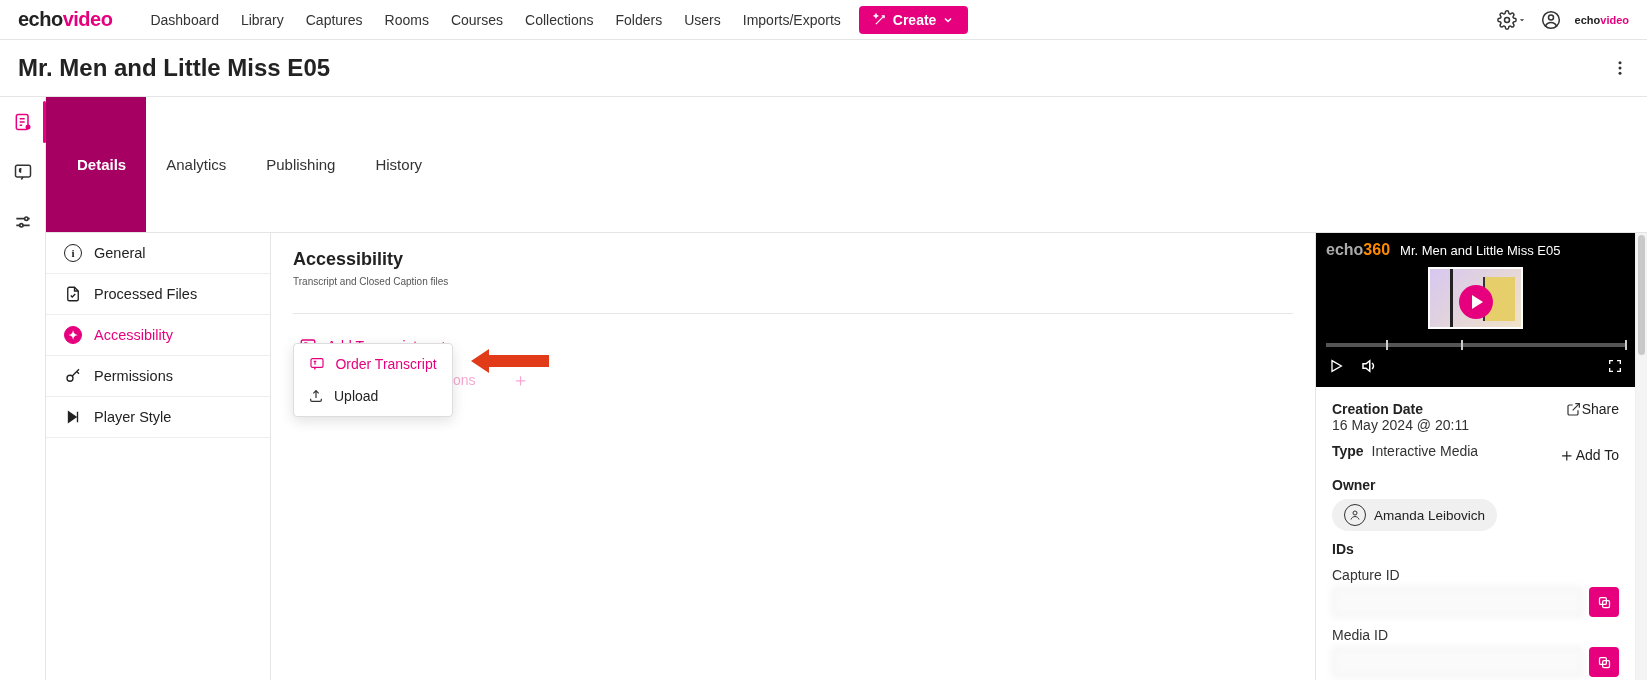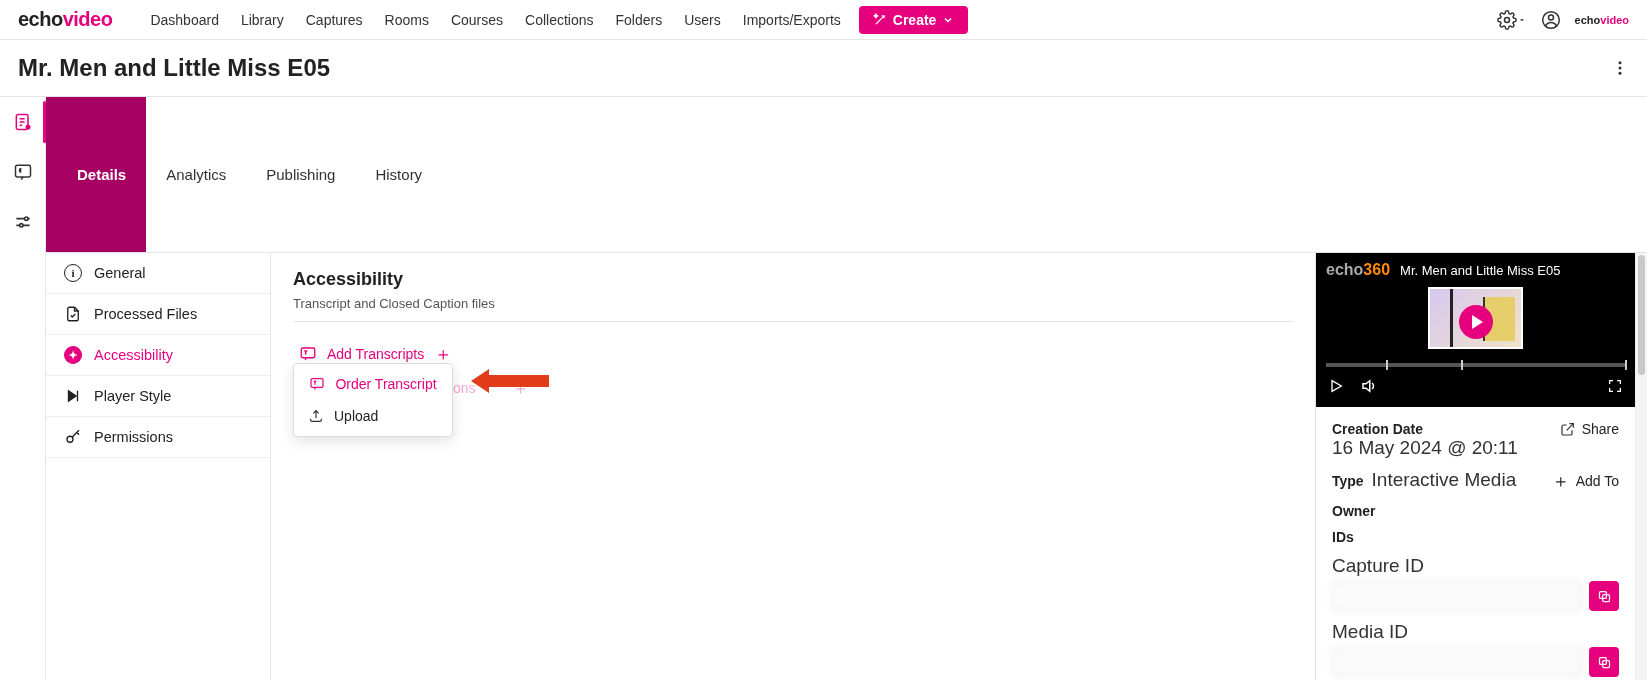--- a/index.html
+++ b/index.html
@@ -41,21 +41,21 @@
 
   .subnav { width: 225px; border-right: 1px solid #e5e5e5; }
   .subnav .item { display:flex; align-items:center; gap:12px; padding:11px 18px; border-bottom:1px solid #eee; cursor:pointer; font-size:14.5px; }
   .subnav .item.active { color:#e6007e; }
   .subnav .item.active .ico-circle { background:#e6007e; color:#fff; border-color:#e6007e;}
   .subnav .ico { width:18px; height:18px; display:flex; align-items:center; justify-content:center; }
   .ico-circle { width:18px; height:18px; border-radius:50%; border:1.5px solid #222; display:flex; align-items:center; justify-content:center; font-size:11px; font-weight:700; font-family: Georgia, serif;}
 
   .content { flex:1; padding: 16px 22px; position: relative; }
   .content h2 { font-size:18px; font-weight:700; margin-bottom:6px; }
-  .content .sub { color:#555; font-size:13px; margin-bottom:10px; }
+  .content .sub { color:#555; font-size:10px; margin-bottom:26px; }
   .divider { border-top:1px solid #e6e6e6; margin-bottom:20px; }
 
   .add-row { display:flex; align-items:center; gap:10px; color:#e6007e; font-weight:500; cursor:pointer; margin: 6px 0 14px 6px; }
   .add-row.under { color:#e6007e; opacity:0.35; margin-left:6px;}
   .plus { font-size:18px; font-weight:400; }
 
   .dropdown { position:absolute; top: 110px; left: 22px; width: 160px; background:#fff; border:1px solid #ddd; border-radius:4px; box-shadow:0 4px 14px rgba(0,0,0,0.12); padding:4px 0; z-index:10; }
   .dropdown .d-item { display:flex; align-items:center; gap:10px; padding:8px 14px; cursor:pointer; font-size:14px; }
   .dropdown .d-item.hover { color:#e6007e;justify-content:center; }
 
@@ -76,22 +76,22 @@
   .playbtn { position:absolute; left:50%; top:50%; transform:translate(-50%,-50%); width:34px; height:34px; border-radius:50%; background:#e6007e; display:flex; align-items:center; justify-content:center;}
   .playbtn::after { content:""; width:0;height:0;border-top:7px solid transparent;border-bottom:7px solid transparent;border-left:11px solid #fff; margin-left:3px;}
   .timeline { height:4px; background:#555; margin:6px 10px 0; position:relative;}
   .timeline .tick { position:absolute; top:-3px; width:2px; height:10px; background:#ccc;}
   .player-controls { display:flex; align-items:center; gap:16px; padding:10px 12px 12px;}
   .player-controls .sp { margin-left:auto; }
 
   .meta { padding:14px 16px; display:flex; flex-direction:column; gap:10px; overflow:auto; }
   .meta-row { display:flex; justify-content:space-between; align-items:flex-start; }
   .meta-label { font-weight:700; font-size:14px; }
-  .meta-val { font-size:19px; color:#333; }
-  .link-btn { display:flex; align-items:center; gap:6px; cursor:pointer; font-size:14px; }
+  .meta-val { font-size:14px; color:#333; }
+  .link-btn { display:flex; align-items:center; gap:0; cursor:pointer; font-size:14px; }
   .chip { display:inline-flex; align-items:center; gap:8px; background:#f0f0f0; border-radius:16px; padding:5px 12px; font-size:13.5px; }
   .chip .avatar { width:22px;height:22px;border-radius:50%;border:1.6px solid #333; display:flex;align-items:center;justify-content:center;font-size:12px;}
   .id-field { display:flex; align-items:center; gap:6px; margin-top:4px;}
   .id-input { flex:1; height:30px; border:1px solid #e0e0e0; border-radius:4px; background:#fafafa; filter:blur(3px); }
   .copy-btn { width:30px;height:30px;background:#e6007e;border:none;border-radius:4px;display:flex;align-items:center;justify-content:center;cursor:pointer;}
 
   .scrollbar { width:12px; background:#f4f4f4; border-left:1px solid #eee; position:relative;}
   .scrollbar .thumbv { position:absolute; top:2px; left:2px; right:2px; height:120px; background:#c9c9c9; border-radius:6px;}
   .right-wrap { display:flex; }
 
@@ -216,34 +216,34 @@
         </div>
         <div class="item active">
           <span class="ico">
               <span class="ico-circle" style="font-family:Arial">✦</span>
             </span>
           <span>Accessibility</span>
         </div>
         <div class="item">
           <span class="ico">
             <svg width="18" height="18" viewBox="0 0 24 24" fill="none" stroke="#222" stroke-width="1.8">
+                <circle cx="8" cy="15" r="4"></circle>
+                <path d="M11 12 20 3M17 6l3 3"></path>
+              </svg>
+          </span>
+          <span>Permissions</span>
+        </div>
+        <div class="item">
+          <span class="ico">
+            <svg width="18" height="18" viewBox="0 0 24 24" fill="none" stroke="#222" stroke-width="1.8">
                 <path d="M6 5l10 7-10 7z" fill="#222"></path>
                 <path d="M18 5v14"></path>
               </svg>
           </span>
           <span>Player Style</span>
-        </div>
-        <div class="item">
-          <span class="ico">
-            <svg width="18" height="18" viewBox="0 0 24 24" fill="none" stroke="#222" stroke-width="1.8">
-                <circle cx="8" cy="15" r="4"></circle>
-                <path d="M11 12 20 3M17 6l3 3"></path>
-              </svg>
-          </span>
-          <span>Permissions</span>
         </div>
       </div>
 
       <div class="content">
         <h2>Accessibility</h2>
         <div class="sub">Transcript and Closed Caption files</div>
         <div class="divider"></div>
 
         <div class="add-row">
           <svg width="18" height="18" viewBox="0 0 24 24" fill="none" stroke="#e6007e" stroke-width="1.8">
@@ -337,20 +337,31 @@
               <span class="meta-val" style="margin-left:4px;">Interactive Media</span>
             </div>
             <div class="link-btn">
               <span style="font-size:18px;">＋</span>
               <span>Add To</span>
             </div>
           </div>
 
           <div>
             <div class="meta-label">Owner</div>
+            <div style="margin-top:6px;">
+              <span class="chip">
+                <span class="avatar">
+                  <svg width="12" height="12" viewBox="0 0 24 24" fill="none" stroke="#333" stroke-width="2">
+                        <circle cx="12" cy="8" r="4"></circle>
+                        <path d="M4 21c1-4 5-6 8-6s7 2 8 6"></path>
+                      </svg>
+                </span>
+                <span>Amanda Leibovich</span>
+              </span>
+            </div>
           </div>
 
           <div class="meta-label">IDs</div>
 
           <div>
             <div class="meta-val">Capture ID</div>
             <div class="id-field">
               <div class="id-input"></div>
               <button class="copy-btn">
                 <svg width="15" height="15" viewBox="0 0 24 24" fill="none" stroke="#fff" stroke-width="2">

